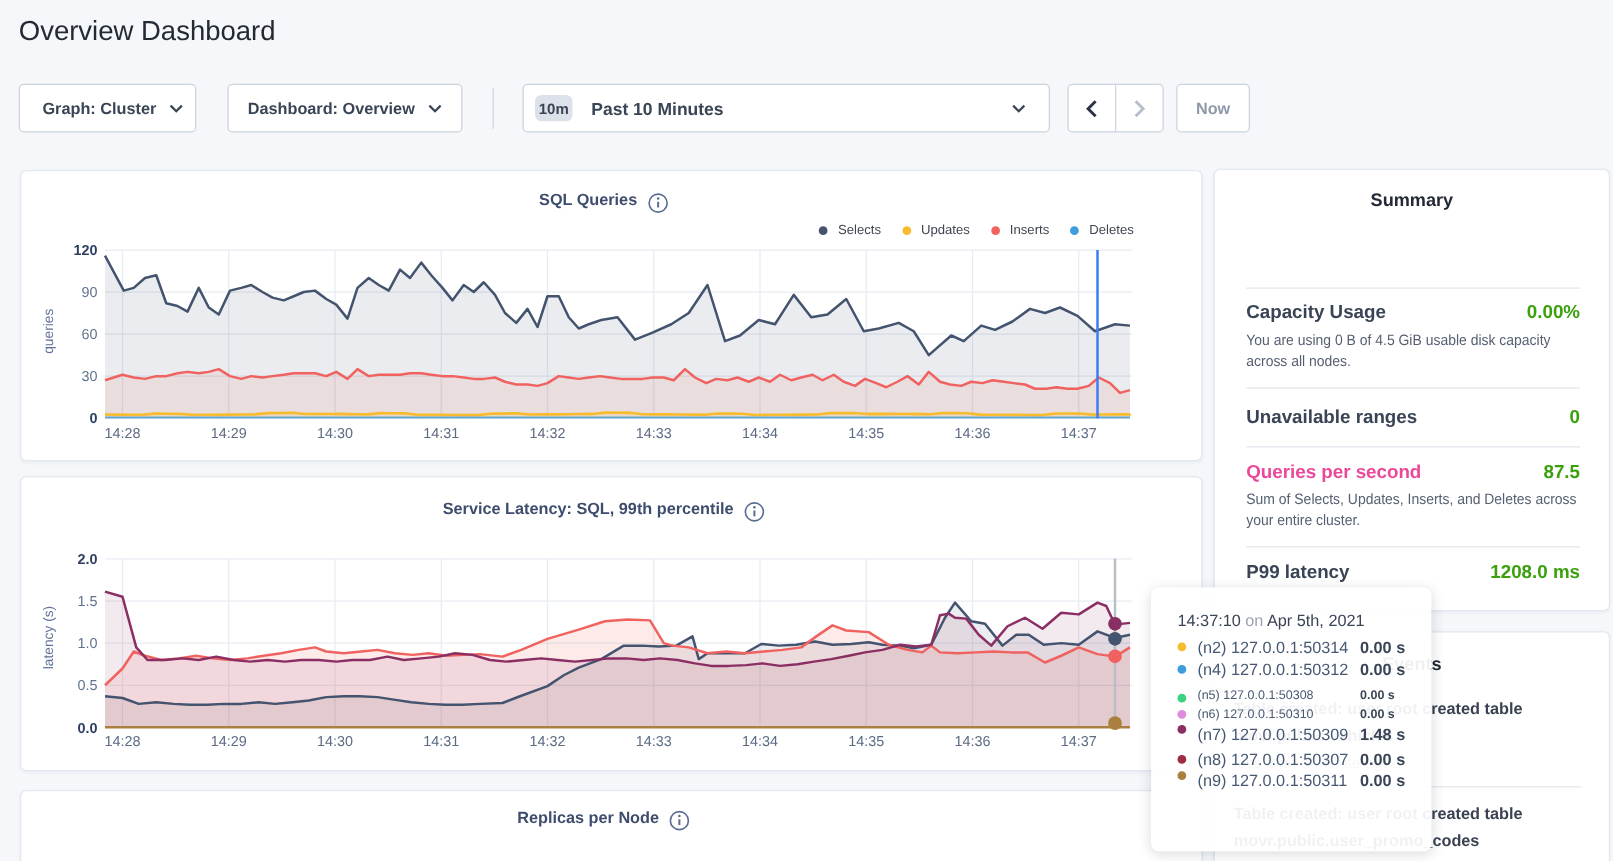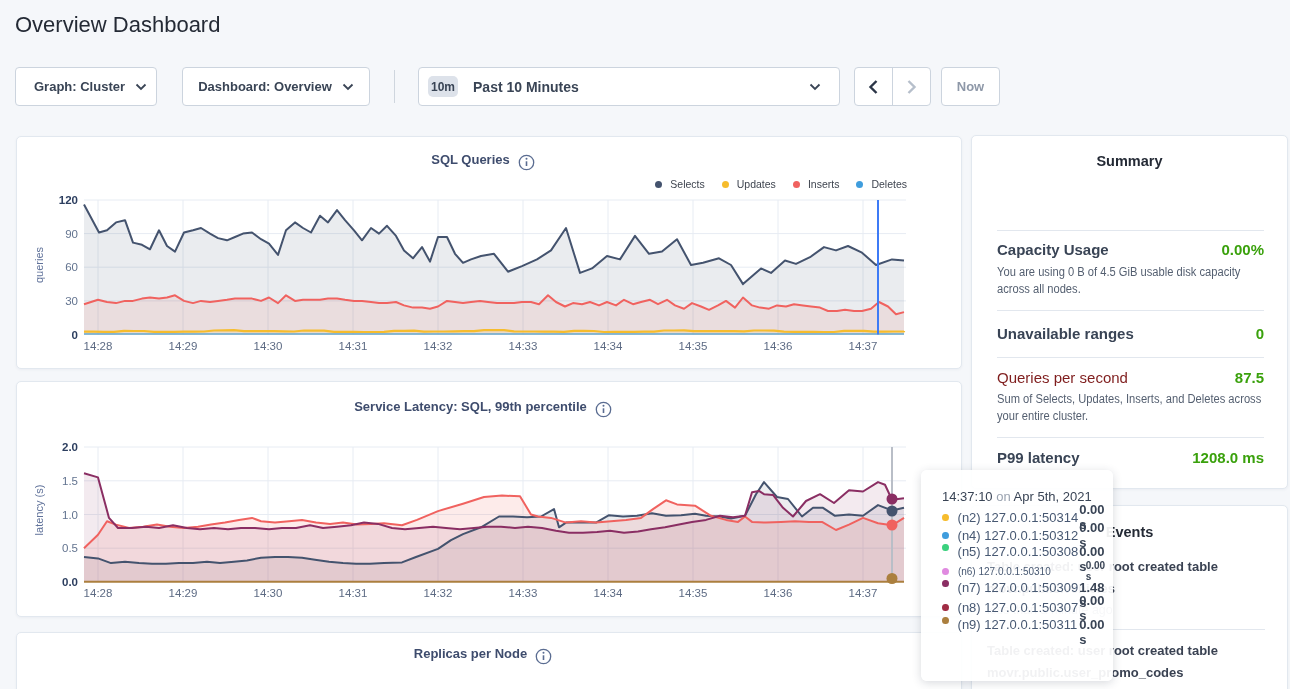--- a/index.html
+++ b/index.html
@@ -150,21 +150,21 @@
     <div style="position:absolute;left:25px;top:174px;width:267px;border-top:1px solid #e2e7ee"></div>
     <div style="position:absolute;left:25px;top:189px;width:267px;">
       <div style="display:flex;justify-content:space-between;align-items:center;font-size:15px">
         <span><span style="font-weight:bold;color:#394455">Unavailable ranges</span></span>
         <span style="font-weight:bold;color:#3aa10c">0</span>
       </div>
     </div>
     <div style="position:absolute;left:25px;top:221px;width:267px;border-top:1px solid #e2e7ee"></div>
     <div style="position:absolute;left:25px;top:233px;width:267px;">
       <div style="display:flex;justify-content:space-between;align-items:center;font-size:15px">
-        <span><span style="font-weight:normal;color:#7f1d1d">Queries per second</span></span>
+        <span><span style="font-weight:bold;color:#ec4899">Queries per second</span></span>
         <span style="font-weight:bold;color:#3aa10c">87.5</span>
       </div>
     </div>
     <div style="position:absolute;left:25px;top:255px;width:300px;font-size:12px;line-height:16.5px;color:#545f70;white-space:nowrap;transform:scaleX(0.93);transform-origin:left top">Sum of Selects, Updates, Inserts, and Deletes across<br>your entire cluster.</div>
     <div style="position:absolute;left:25px;top:301px;width:267px;border-top:1px solid #e2e7ee"></div>
     <div style="position:absolute;left:25px;top:313px;width:267px;">
       <div style="display:flex;justify-content:space-between;align-items:center;font-size:15px">
         <span><span style="font-weight:bold;color:#394455">P99 latency</span></span>
         <span style="font-weight:bold;color:#3aa10c">1208.0 ms</span>
       </div>
@@ -172,34 +172,34 @@
   </div>
 <div style="position:absolute;left:971px;top:505px;width:317px;height:230px;background:#fff;border:1px solid #e2e8ef;border-radius:5px;box-shadow:0 1px 3px rgba(44,59,93,0.05)">
     <div style="text-align:center;font-weight:bold;font-size:14.5px;color:#242a35;margin-top:18px">Events</div>
     <div id="ev1a" style="position:absolute;left:15px;top:53px;font-size:13px;font-weight:600;color:#3a4252;white-space:nowrap">Table created: user root created table</div>
     <div id="ev1b" style="position:absolute;left:15px;top:75px;font-size:13px;font-weight:600;color:#3a4252;white-space:nowrap">movr.public.vehicles</div>
     <div style="position:absolute;left:15px;top:97px;font-size:12.5px;color:#8a94a3">less than a minute ago</div>
     <div style="position:absolute;left:25px;top:123px;width:268px;border-top:1px solid #e2e7ee"></div>
     <div id="ev2a" style="position:absolute;left:15px;top:137px;font-size:13px;font-weight:600;color:#3a4252;white-space:nowrap">Table created: user root created table</div>
     <div id="ev2b" style="position:absolute;left:15px;top:159px;font-size:13px;font-weight:600;color:#3a4252;white-space:nowrap">movr.public.user_promo_codes</div>
   </div>
-<div style="position:absolute;left:921px;top:470px;width:192px;height:211px;background:rgba(255,255,255,0.93);border-radius:6px;box-shadow:0 2px 10px rgba(40,50,70,0.18);z-index:50">
+<div style="position:absolute;left:921px;top:470px;width:224px;height:211px;background:rgba(255,255,255,0.93);border-radius:6px;box-shadow:0 2px 10px rgba(40,50,70,0.18);z-index:50">
     <div style="margin:19px 0 0 21px;font-size:13px;color:#394455">14:37:10 <span style="color:#9aa3b0">on</span> Apr 5th, 2021</div>
     <div style="margin-top:4px">
       <div style="display:flex;align-items:center;height:18.1px;margin-left:21px;font-size:13px;color:#475872">
         <span style="width:7px;height:7px;border-radius:50%;background:#f6bc2d;display:inline-block;margin-right:9px"></span>
         <span style="width:130px">(n2) 127.0.0.1:50314</span>
         <span style="font-weight:bold;color:#394455">0.00 s</span>
       </div>
       <div style="display:flex;align-items:center;height:18.1px;margin-left:21px;font-size:13px;color:#475872">
         <span style="width:7px;height:7px;border-radius:50%;background:#3f9ddd;display:inline-block;margin-right:9px"></span>
         <span style="width:130px">(n4) 127.0.0.1:50312</span>
         <span style="font-weight:bold;color:#394455">0.00 s</span>
       </div>
-      <div style="display:flex;align-items:flex-start;height:18.1px;margin-left:21px;font-size:13px;color:#475872">
+      <div style="display:flex;align-items:flex-end;height:18.1px;margin-left:21px;font-size:10px;color:#475872">
         <span style="width:7px;height:7px;border-radius:50%;background:#3bd17e;display:inline-block;margin-right:9px"></span>
         <span style="width:130px">(n5) 127.0.0.1:50308</span>
         <span style="font-weight:bold;color:#394455">0.00 s</span>
       </div>
       <div style="display:flex;align-items:center;height:18.1px;margin-left:21px;font-size:10px;color:#475872">
         <span style="width:7px;height:7px;border-radius:50%;background:#e08ae0;display:inline-block;margin-right:9px"></span>
         <span style="width:130px">(n6) 127.0.0.1:50310</span>
         <span style="font-weight:bold;color:#394455">0.00 s</span>
       </div>
       <div style="display:flex;height:18.1px;margin-left:21px;font-size:13px;color:#475872">

